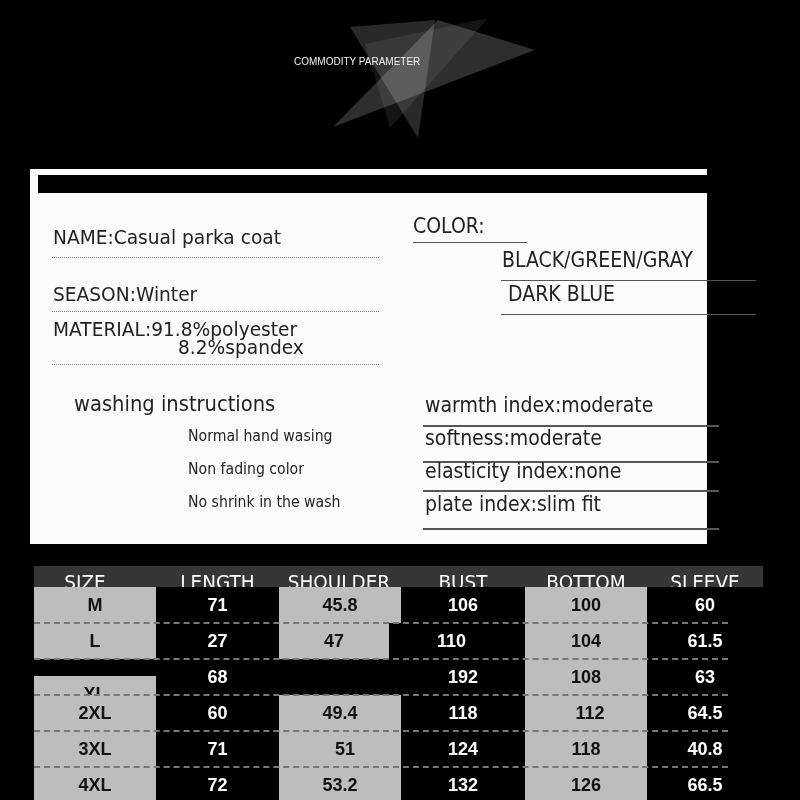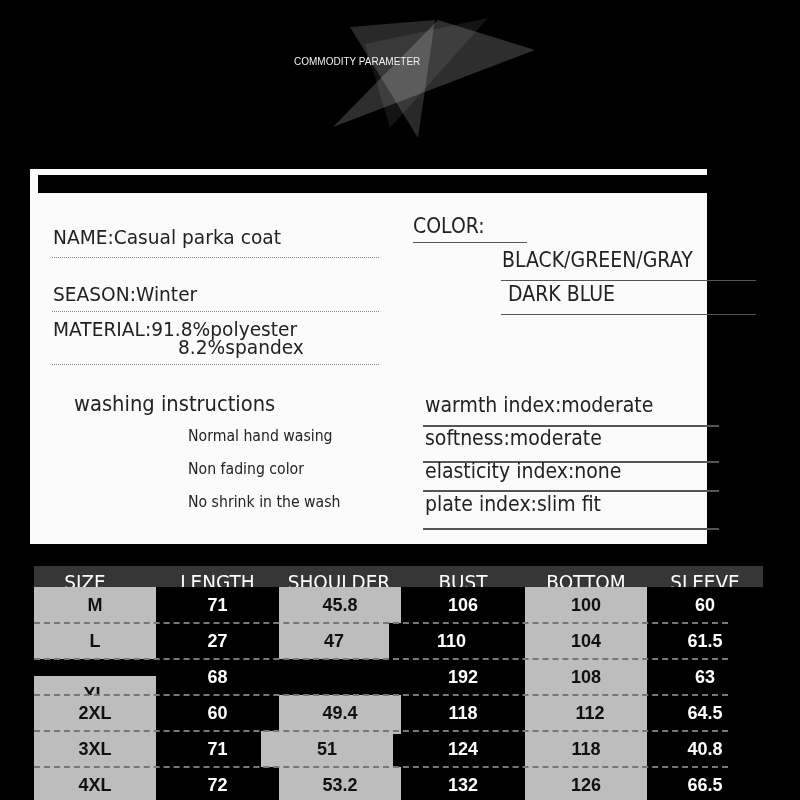--- a/index.html
+++ b/index.html
@@ -119,21 +119,21 @@
         <div class="cell blk" style="left: 122px; width: 123px; top: 141px;">60</div>
         <div class="cell grey" style="left: 245px; width: 122px; top: 141px;">49.4</div>
         <div class="cell blk" style="left: 367px; width: 124px; top: 141px;">118</div>
         <div class="cell grey" style="left: 491px; width: 130px; top: 141px;">112</div>
         <div class="cell blk" style="left: 613px; width: 116px; top: 141px;">64.5</div>
         <div class="dash" style="left: 0px; width: 694px; top: 140px;"></div>
       </div>
       <div>
         <div class="cell grey" style="left: 0px; width: 122px; top: 177px;">3XL</div>
         <div class="cell blk" style="left: 122px; width: 123px; top: 177px;">71</div>
-        <div class="cell grey" style="left: 227px; width: 132px; top: 177px;">51</div>
+        <div class="cell grey" style="left: 245px; width: 132px; top: 177px;">51</div>
         <div class="cell blk" style="left: 367px; width: 124px; top: 177px;">124</div>
         <div class="cell grey" style="left: 491px; width: 122px; top: 177px;">118</div>
         <div class="cell blk" style="left: 613px; width: 116px; top: 177px;">40.8</div>
         <div class="dash" style="left: 0px; width: 694px; top: 176px;"></div>
       </div>
       <div>
         <div class="cell grey" style="left: 0px; width: 122px; top: 213px;">4XL</div>
         <div class="cell blk" style="left: 122px; width: 123px; top: 213px;">72</div>
         <div class="cell grey" style="left: 245px; width: 122px; top: 213px;">53.2</div>
         <div class="cell blk" style="left: 367px; width: 124px; top: 213px;">132</div>

